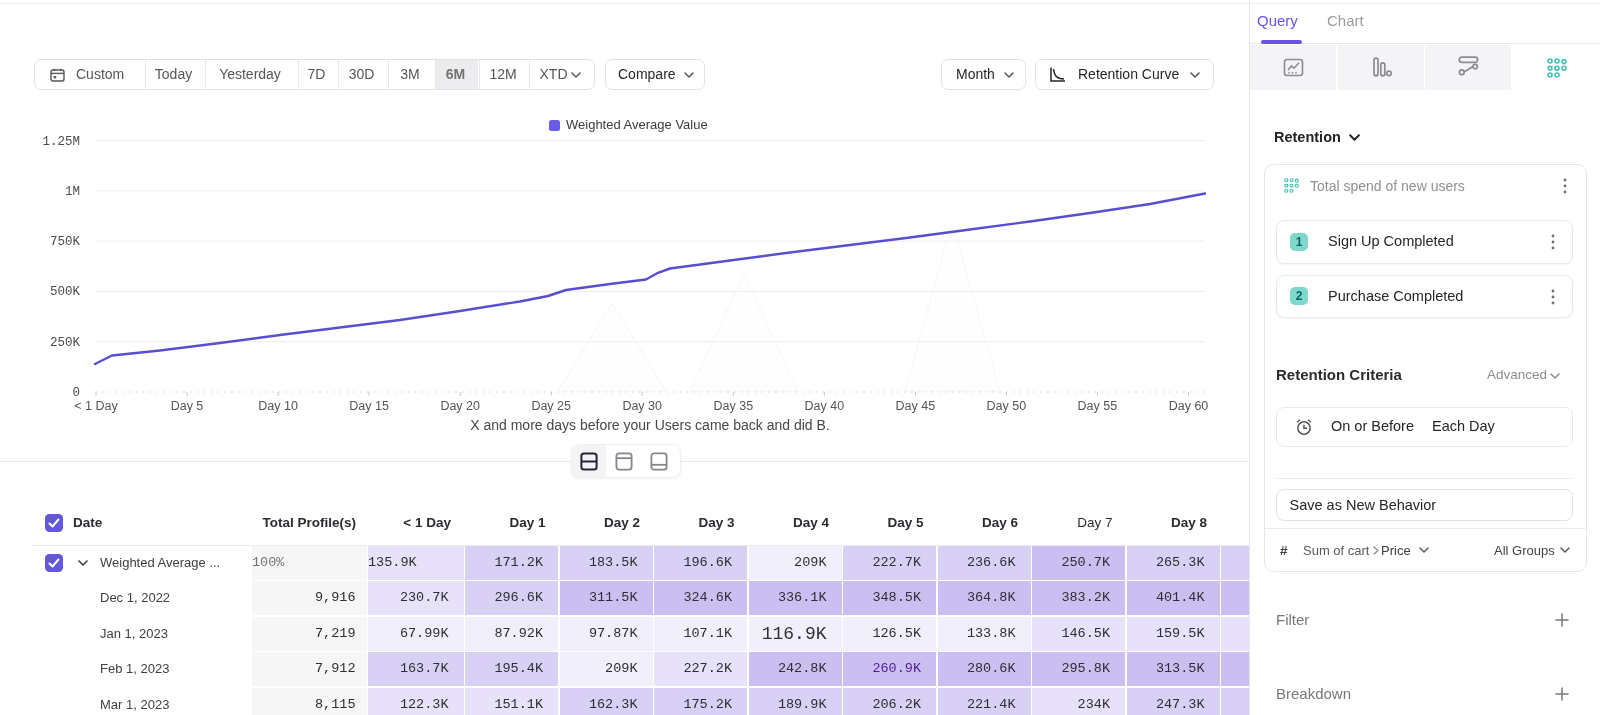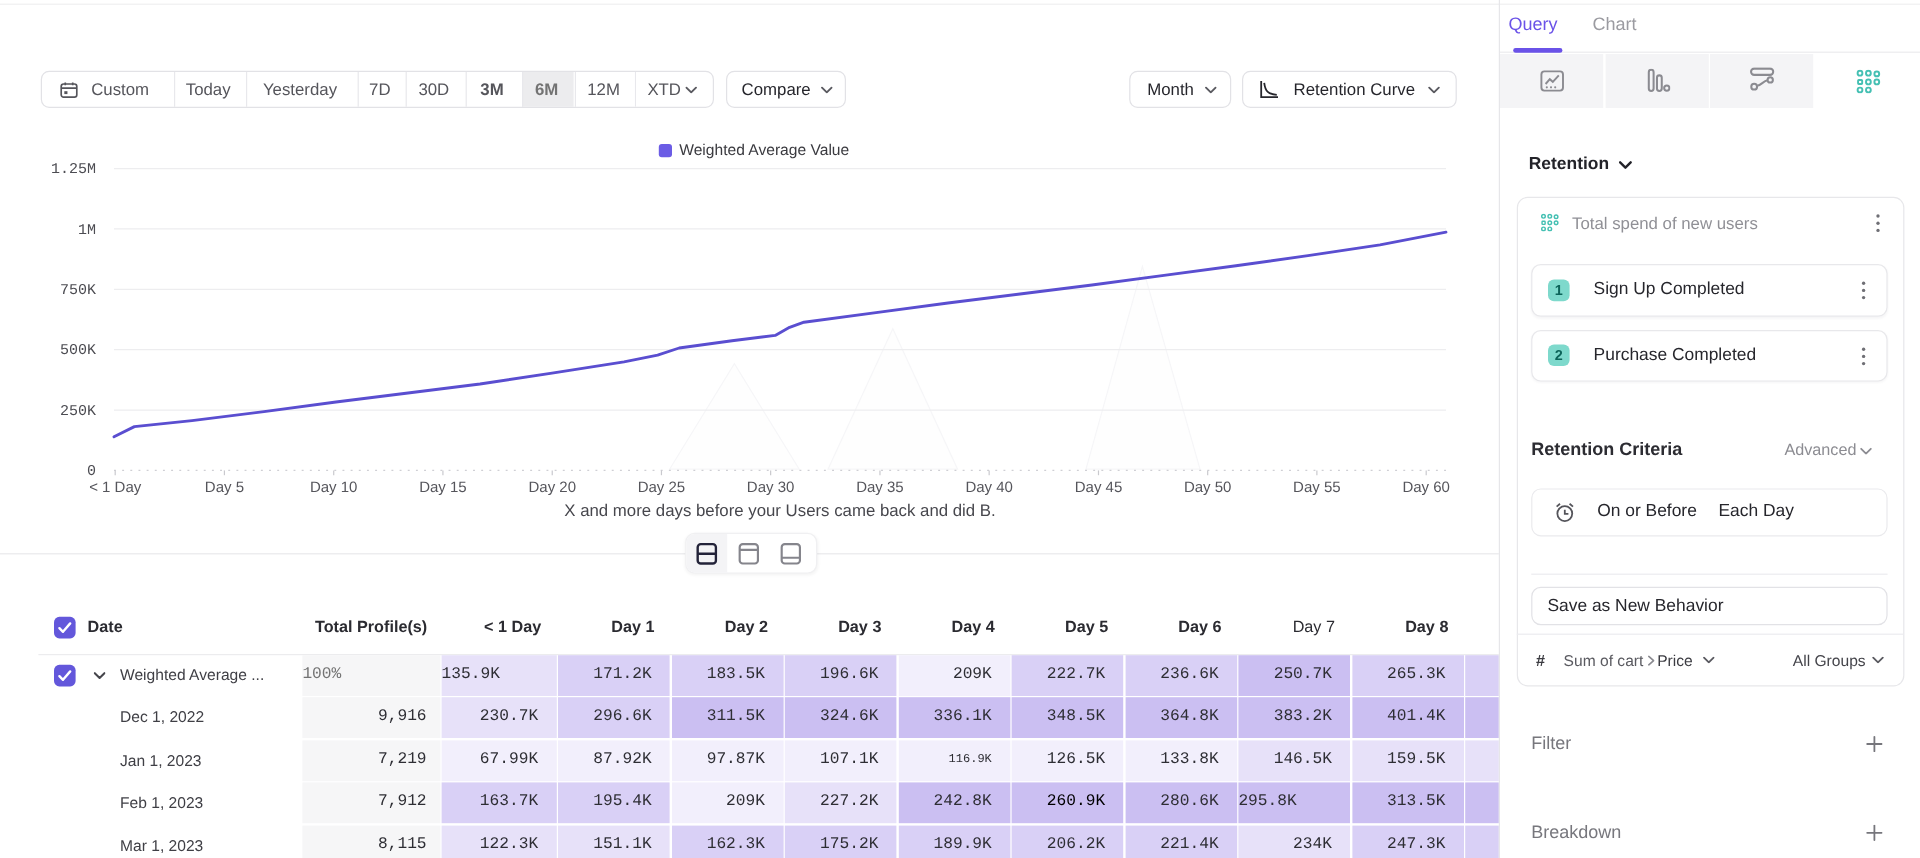--- a/index.html
+++ b/index.html
@@ -24,21 +24,21 @@
 <div class="abs" style="left:76px;top:60px;height:29px;line-height:29px;font-size:14px;color:#55555b">Custom</div>
 <div class="abs" style="left:144.5px;top:60px;width:59.0px;height:29px;border-left:1px solid #e8e8ec;box-sizing:border-box"></div>
 <div class="abs" style="left:143.5px;top:60px;width:60px;text-align:center;height:29px;line-height:29px;font-size:14px;font-weight:400;color:#55555b">Today</div>
 <div class="abs" style="left:204.5px;top:60px;width:92.0px;height:29px;border-left:1px solid #e8e8ec;box-sizing:border-box"></div>
 <div class="abs" style="left:203.5px;top:60px;width:93px;text-align:center;height:29px;line-height:29px;font-size:14px;font-weight:400;color:#55555b">Yesterday</div>
 <div class="abs" style="left:297.5px;top:60px;width:39.0px;height:29px;border-left:1px solid #e8e8ec;box-sizing:border-box"></div>
 <div class="abs" style="left:296.5px;top:60px;width:40px;text-align:center;height:29px;line-height:29px;font-size:14px;font-weight:400;color:#55555b">7D</div>
 <div class="abs" style="left:337.5px;top:60px;width:49.0px;height:29px;border-left:1px solid #e8e8ec;box-sizing:border-box"></div>
 <div class="abs" style="left:336.5px;top:60px;width:50px;text-align:center;height:29px;line-height:29px;font-size:14px;font-weight:400;color:#55555b">30D</div>
 <div class="abs" style="left:387.5px;top:60px;width:46.0px;height:29px;border-left:1px solid #e8e8ec;box-sizing:border-box"></div>
-<div class="abs" style="left:386.5px;top:60px;width:47px;text-align:center;height:29px;line-height:29px;font-size:14px;font-weight:700;color:#55555b">3M</div>
+<div class="abs" style="left:386.5px;top:60px;width:47px;text-align:center;height:29px;line-height:29px;font-size:14px;font-weight:400;color:#55555b">3M</div>
 <div class="abs" style="left:434.5px;top:60px;width:43.5px;height:29px;background:#ececee;border-left:1px solid #e8e8ec;box-sizing:border-box"></div>
 <div class="abs" style="left:433.5px;top:60px;width:44px;text-align:center;height:29px;line-height:29px;font-size:14px;font-weight:700;color:#737373">6M</div>
 <div class="abs" style="left:479px;top:60px;width:49px;height:29px;border-left:1px solid #e8e8ec;box-sizing:border-box"></div>
 <div class="abs" style="left:478px;top:60px;width:50px;text-align:center;height:29px;line-height:29px;font-size:14px;font-weight:400;color:#55555b">12M</div>
 <div class="abs" style="left:529px;top:60px;width:65px;height:29px;border-left:1px solid #e8e8ec;border-radius:0 6px 6px 0;box-sizing:border-box"></div>
 <div class="abs" style="left:528px;top:60px;width:51px;text-align:center;height:29px;line-height:29px;font-size:14px;font-weight:400;color:#55555b">XTD</div>
 <svg style="position:absolute;left:571px;top:72px" width="10" height="6" viewBox="0 0 10 6">
     <polyline points="1,1 5,5 9,1" fill="none" stroke="#5a5a60" stroke-width="1.6" stroke-linecap="round" stroke-linejoin="round"></polyline>
   </svg>
 <div class="btn" style="left:605px;top:59px;width:100px;height:31px"></div>
@@ -176,36 +176,36 @@
 <div class="mono abs" style="left:937.5px;top:581px;width:78.0px;height:34px;line-height:34px;font-size:13.5px;color:#2e2e34;text-align:right;background:#cbbff2;padding-right:15px">364.8K</div>
 <div class="mono abs" style="left:1032px;top:581px;width:78.0px;height:34px;line-height:34px;font-size:13.5px;color:#2e2e34;text-align:right;background:#cbbff2;padding-right:15px">383.2K</div>
 <div class="mono abs" style="left:1126.5px;top:581px;width:78.0px;height:34px;line-height:34px;font-size:13.5px;color:#2e2e34;text-align:right;background:#cbbff2;padding-right:15px">401.4K</div>
 <div class="abs" style="left:1221px;top:581px;width:28px;height:34px;background:#cbbff2"></div>
 <div class="abs" style="left:100px;top:616.5px;height:34px;line-height:34px;font-size:13px;color:#3f3f45">Jan 1, 2023</div>
 <div class="mono abs" style="left:252px;top:616.5px;width:103.5px;height:34px;line-height:34px;font-size:13.5px;color:#2e2e34;text-align:right;background:#f6f6f7;padding-right:11.5px">7,219</div>
 <div class="mono abs" style="left:368px;top:616.5px;width:80.5px;height:34px;line-height:34px;font-size:13.5px;color:#2e2e34;text-align:right;background:#f2effc;padding-right:15px">67.99K</div>
 <div class="mono abs" style="left:465px;top:616.5px;width:78.0px;height:34px;line-height:34px;font-size:13.5px;color:#2e2e34;text-align:right;background:#f2effc;padding-right:15px">87.92K</div>
 <div class="mono abs" style="left:559.5px;top:616.5px;width:78.0px;height:34px;line-height:34px;font-size:13.5px;color:#2e2e34;text-align:right;background:#f2effc;padding-right:15px">97.87K</div>
 <div class="mono abs" style="left:654px;top:616.5px;width:78.0px;height:34px;line-height:34px;font-size:13.5px;color:#2e2e34;text-align:right;background:#f2effc;padding-right:15px">107.1K</div>
-<div class="mono abs" style="left:748.5px;top:616.5px;width:78.0px;height:34px;line-height:34px;font-size:10px;color:#2e2e34;text-align:right;background:#f2effc;padding-right:15px">116.9K</div>
+<div class="mono abs" style="left:748.5px;top:616.5px;width:78.0px;height:34px;line-height:34px;font-size:18px;color:#2e2e34;text-align:right;background:#f2effc;padding-right:15px">116.9K</div>
 <div class="mono abs" style="left:843px;top:616.5px;width:78.0px;height:34px;line-height:34px;font-size:13.5px;color:#2e2e34;text-align:right;background:#f2effc;padding-right:15px">126.5K</div>
 <div class="mono abs" style="left:937.5px;top:616.5px;width:78.0px;height:34px;line-height:34px;font-size:13.5px;color:#2e2e34;text-align:right;background:#f2effc;padding-right:15px">133.8K</div>
 <div class="mono abs" style="left:1032px;top:616.5px;width:78.0px;height:34px;line-height:34px;font-size:13.5px;color:#2e2e34;text-align:right;background:#e7e1f9;padding-right:15px">146.5K</div>
 <div class="mono abs" style="left:1126.5px;top:616.5px;width:78.0px;height:34px;line-height:34px;font-size:13.5px;color:#2e2e34;text-align:right;background:#e7e1f9;padding-right:15px">159.5K</div>
 <div class="abs" style="left:1221px;top:616.5px;width:28px;height:34px;background:#e7e1f9"></div>
 <div class="abs" style="left:100px;top:652px;height:34px;line-height:34px;font-size:13px;color:#3f3f45">Feb 1, 2023</div>
 <div class="mono abs" style="left:252px;top:652px;width:103.5px;height:34px;line-height:34px;font-size:13.5px;color:#2e2e34;text-align:right;background:#f6f6f7;padding-right:11.5px">7,912</div>
 <div class="mono abs" style="left:368px;top:652px;width:80.5px;height:34px;line-height:34px;font-size:13.5px;color:#2e2e34;text-align:right;background:#d9d0f6;padding-right:15px">163.7K</div>
 <div class="mono abs" style="left:465px;top:652px;width:78.0px;height:34px;line-height:34px;font-size:13.5px;color:#2e2e34;text-align:right;background:#d9d0f6;padding-right:15px">195.4K</div>
 <div class="mono abs" style="left:559.5px;top:652px;width:78.0px;height:34px;line-height:34px;font-size:13.5px;color:#2e2e34;text-align:right;background:#f2effc;padding-right:15px">209K</div>
 <div class="mono abs" style="left:654px;top:652px;width:78.0px;height:34px;line-height:34px;font-size:13.5px;color:#2e2e34;text-align:right;background:#e7e1f9;padding-right:15px">227.2K</div>
 <div class="mono abs" style="left:748.5px;top:652px;width:78.0px;height:34px;line-height:34px;font-size:13.5px;color:#2e2e34;text-align:right;background:#cbbff2;padding-right:15px">242.8K</div>
-<div class="mono abs" style="left:843px;top:652px;width:78.0px;height:34px;line-height:34px;font-size:13.5px;color:#000000;text-align:right;background:#cbbff2;padding-right:15px">260.9K</div>
+<div class="mono abs" style="left:843px;top:652px;width:78.0px;height:34px;line-height:34px;font-size:13.5px;color:#4c1d95;text-align:right;background:#cbbff2;padding-right:15px">260.9K</div>
 <div class="mono abs" style="left:937.5px;top:652px;width:78.0px;height:34px;line-height:34px;font-size:13.5px;color:#2e2e34;text-align:right;background:#cbbff2;padding-right:15px">280.6K</div>
-<div class="mono abs" style="left:1032px;top:652px;width:78.0px;height:34px;line-height:34px;font-size:13.5px;color:#2e2e34;text-align:left;background:#cbbff2;padding-right:15px">295.8K</div>
+<div class="mono abs" style="left:1032px;top:652px;width:78.0px;height:34px;line-height:34px;font-size:13.5px;color:#2e2e34;text-align:right;background:#cbbff2;padding-right:15px">295.8K</div>
 <div class="mono abs" style="left:1126.5px;top:652px;width:78.0px;height:34px;line-height:34px;font-size:13.5px;color:#2e2e34;text-align:right;background:#cbbff2;padding-right:15px">313.5K</div>
 <div class="abs" style="left:1221px;top:652px;width:28px;height:34px;background:#cbbff2"></div>
 <div class="abs" style="left:100px;top:687.5px;height:34px;line-height:34px;font-size:13px;color:#3f3f45">Mar 1, 2023</div>
 <div class="mono abs" style="left:252px;top:687.5px;width:103.5px;height:34px;line-height:34px;font-size:13.5px;color:#2e2e34;text-align:right;background:#f6f6f7;padding-right:11.5px">8,115</div>
 <div class="mono abs" style="left:368px;top:687.5px;width:80.5px;height:34px;line-height:34px;font-size:13.5px;color:#2e2e34;text-align:right;background:#e7e1f9;padding-right:15px">122.3K</div>
 <div class="mono abs" style="left:465px;top:687.5px;width:78.0px;height:34px;line-height:34px;font-size:13.5px;color:#2e2e34;text-align:right;background:#e7e1f9;padding-right:15px">151.1K</div>
 <div class="mono abs" style="left:559.5px;top:687.5px;width:78.0px;height:34px;line-height:34px;font-size:13.5px;color:#2e2e34;text-align:right;background:#d9d0f6;padding-right:15px">162.3K</div>
 <div class="mono abs" style="left:654px;top:687.5px;width:78.0px;height:34px;line-height:34px;font-size:13.5px;color:#2e2e34;text-align:right;background:#d9d0f6;padding-right:15px">175.2K</div>
 <div class="mono abs" style="left:748.5px;top:687.5px;width:78.0px;height:34px;line-height:34px;font-size:13.5px;color:#2e2e34;text-align:right;background:#d9d0f6;padding-right:15px">189.9K</div>
 <div class="mono abs" style="left:843px;top:687.5px;width:78.0px;height:34px;line-height:34px;font-size:13.5px;color:#2e2e34;text-align:right;background:#d9d0f6;padding-right:15px">206.2K</div>

